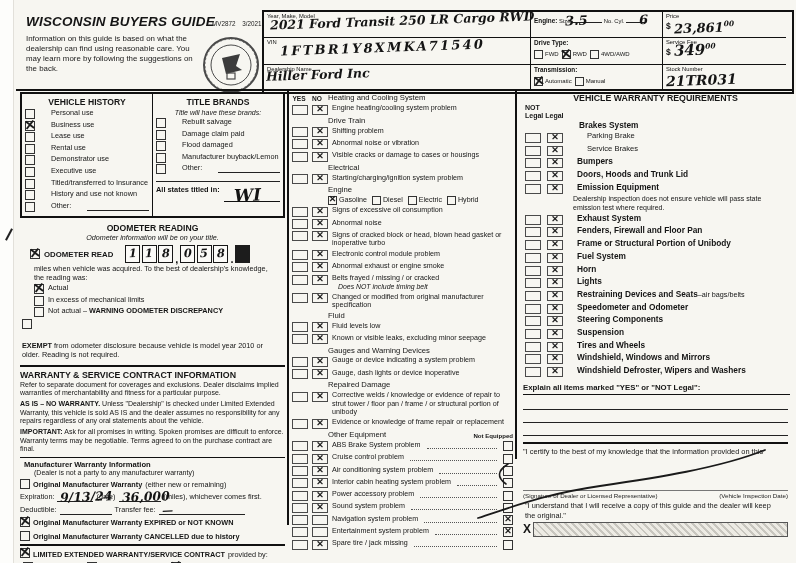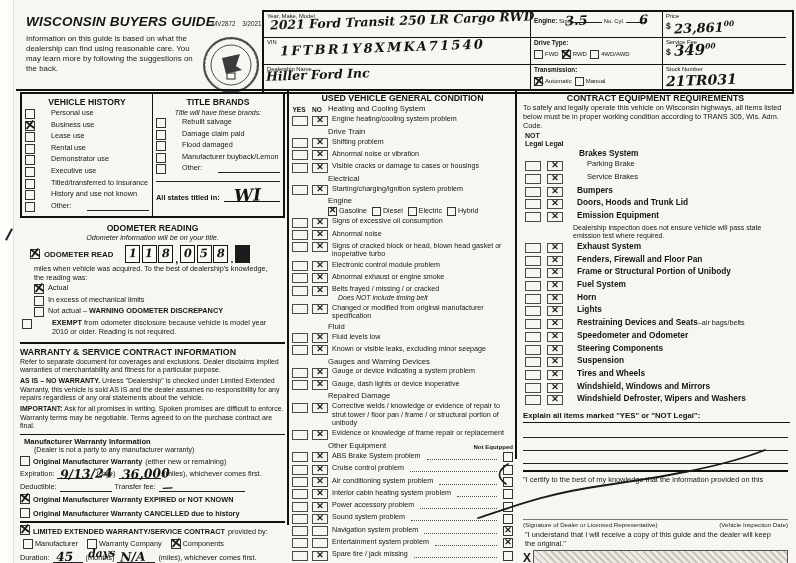--- a/index.html
+++ b/index.html
@@ -54,38 +54,38 @@
   
   .col-left{position:absolute;left:20px;top:92px;width:265px;}
   .vh-box{border:2px solid #111;display:flex;}
   .vh-col{width:50%;padding:2px 3px 3px 3px;}
   .vh-col.first{border-right:1.5px solid #111;}
   .sec-h{font-size:8.6px;font-weight:bold;text-align:center;margin:1px 0 2px 0;}
   .tb-sub{font-size:7px;font-style:italic;text-align:center;margin-bottom:2px;}
   .vh-row{display:flex;align-items:flex-start;gap:16px;margin:1.6px 0;}
   .vh-lab{font-size:7.3px;line-height:1.15;}
   .mini-blank{flex:1;border-bottom:1px solid #222;height:8px;}
-  .titled-row{display:flex;align-items:flex-end;gap:4px;margin-top:7px;border-top:1px solid #222;padding-top:3px;}
+  .titled-row{display:flex;align-items:flex-start;gap:4px;margin-top:7px;border-top:1px solid #222;padding-top:3px;}
   .titled-lab{font-size:7.4px;font-weight:bold;white-space:nowrap;}
   .titled-slot{flex:1;border-bottom:1.4px solid #111;position:relative;height:16px;}
   .hw-wi{position:absolute;left:10px;bottom:-3px;font-size:17px;}
 
   
   .odo{margin-top:5px;}
   .odo-sub{font-size:7.2px;font-style:italic;text-align:center;margin-bottom:3px;}
   .odo-read{display:flex;align-items:center;gap:4px;margin-left:10px;}
   .odo-read-lab{font-size:7.8px;font-weight:bold;white-space:nowrap;}
   .digits{display:flex;align-items:flex-end;gap:1.5px;margin-left:8px;}
   .dbox{width:13px;height:16px;border:1.6px solid #161616;position:relative;background:#fbfaf7;}
   .dbox .hw{position:absolute;left:50%;top:50%;transform:translate(-50%,-52%) rotate(-2deg);font-size:11.5px;}
   .dbox.fill{background:#1c1c1c;border-color:#1c1c1c;}
   .dsep{font-size:11px;font-weight:bold;line-height:1;margin:0 .5px -2px .5px;}
   .odo-p{font-size:7.3px;line-height:1.2;margin:2px 0 1px 14px;width:236px;}
   .odo-opt{display:flex;align-items:flex-start;gap:4px;margin:1.4px 0 1.4px 14px;font-size:7.3px;line-height:1.15;}
-  .odo-exempt{display:flex;gap:20px;margin:2px 0 0 2px;font-size:7.3px;line-height:1.2;width:256px;}
+  .odo-exempt{display:flex;gap:13px;margin:2px 0 0 2px;font-size:7.3px;line-height:1.2;width:256px;flex-direction:column;}
 
   
   .warr{margin-top:5px;border-top:2.2px solid #111;padding-top:2px;}
   .warr-h{font-size:8.8px;font-weight:bold;margin:1px 0 1px 0;}
   .warr p{font-size:7px;line-height:1.2;margin:0 0 3px 0;}
   .mfr-rule{height:1.6px;background:#111;margin:2px 0 2px 0;}
   .mfr-t{font-size:7.6px;font-weight:bold;margin-left:4px;}
   .mfr-s{font-size:7px;margin-left:14px;margin-bottom:2px;}
   .w-row{display:flex;align-items:flex-end;gap:3px;margin:2.5px 0;font-size:7.3px;flex-wrap:wrap;line-height:1.2;}
   .w-row .cb{margin-bottom:1px;}
@@ -460,21 +460,20 @@
         <span class="slot" style="width:38px">
             <span class="hw hw-big">N/A</span>
           </span>
         <span>(miles), whichever comes first.</span>
       </div>
 
     </div>
   </div>
 
   <div class="col-mid">
-    <div class="cond-title">USED VEHICLE GENERAL CONDITION</div>
     <div>
         <div class="g-head">
           <span class="yn">YES</span>
           <span class="yn">NO</span>
           <span class="g-head-lab">Heating and Cooling System</span>
         </div>
         <div class="c-row">
           <span class="cb wide"></span>
           <span class="cb wide">
             <span class="x">✕</span>
@@ -729,22 +728,21 @@
           </span>
           <span class="c-lab fixed">Spare tire / jack missing</span>
           <span class="dotfill"></span>
           <span class="cb sq"></span>
         </div>
       </div>
 
   </div>
 
   <div class="col-right">
-    <div class="eq-title">CONTRACT EQUIPMENT REQUIREMENTS</div>
-    <p class="eq-intro">To safely and legally operate this vehicle on Wisconsin highways, all items listed below must be in proper working condition according to TRANS 305, Wis. Adm. Code.</p>
+    <div class="eq-title">VEHICLE WARRANTY REQUIREMENTS</div>
     <div class="leg-head">
       <div>NOT</div>
       <div><span>Legal</span> <span>Legal</span></div>
     </div>
     <div>
         <div class="e-row">
           <span class="e-spacer"></span>
           <span class="e-lab">Brakes System</span>
         </div>
         <div class="e-row">

